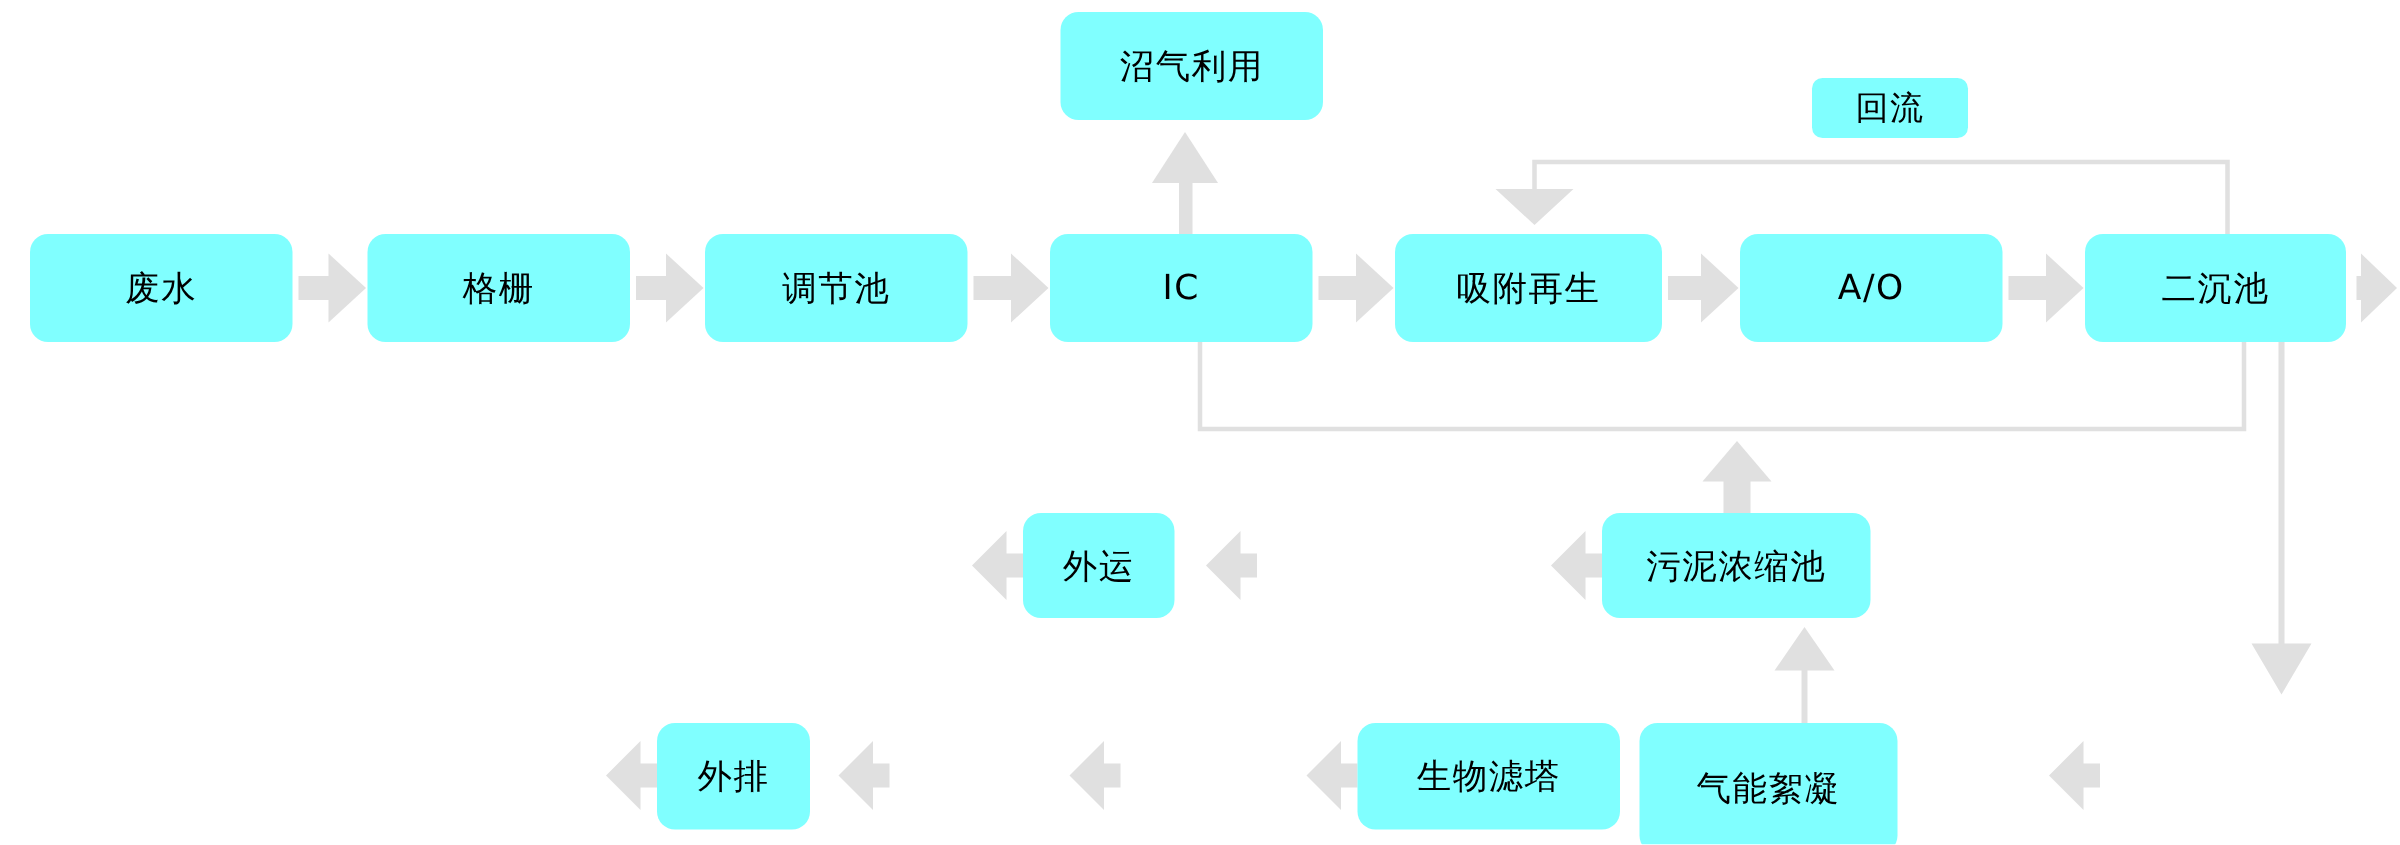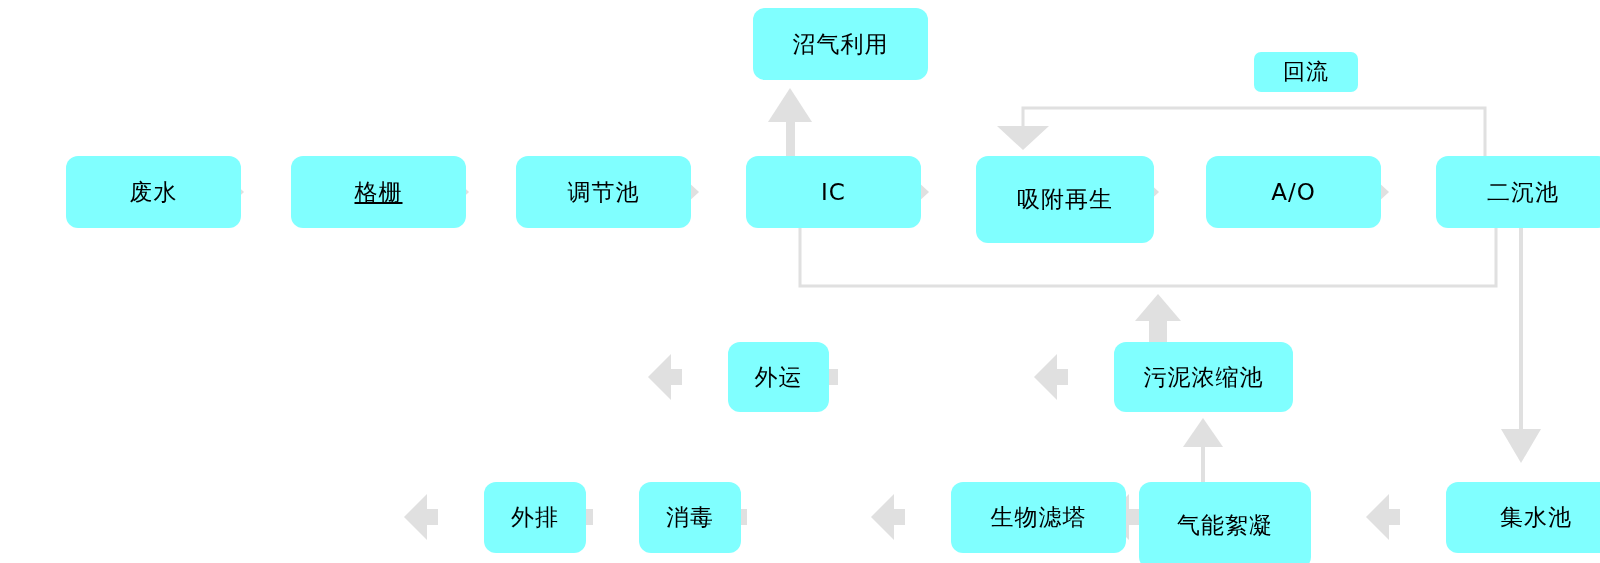--- a/index.html
+++ b/index.html
@@ -36,21 +36,20 @@
     position: absolute;
     display: flex;
     align-items: center;
     justify-content: center;
     background: var(--node-fill, #80ffff);
     border-radius: 12px;
     color: var(--text, #000000);
     font-size: 23px;
     letter-spacing: 1px;
     white-space: nowrap;
-    margin-left: 46px;
   }
   .node.small {
     border-radius: 7px;
     font-size: 22px;
   }
 </style>
 </head>
 <body>
 
 <div class="canvas">
@@ -151,29 +150,27 @@
     <g>
       <polygon points="1366,517 1389,494 1389,540"></polygon>
       <rect x="1388" y="509" width="12" height="16"></rect>
     </g>
   </svg>
 
   <div class="node" style="left:707px; top:8px; width:175px; height:72px;">沼气利用</div>
   <div class="node small" style="left:1208px; top:52px; width:104px; height:40px;">回流</div>
 
   <div class="node" style="left:20px; top:156px; width:175px; height:72px;">废水</div>
-  <div class="node" style="left:245px; top:156px; width:175px; height:72px;text-decoration:underline;">格栅</div>
+  <div class="node" style="left:245px; top:156px; width:175px; height:72px;">格栅</div>
   <div class="node" style="left:470px; top:156px; width:175px; height:72px;">调节池</div>
   <div class="node" style="left:700px; top:156px; width:175px; height:72px;">IC</div>
-  <div class="node" style="left:930px; top:156px; width:178px; height:87px;">吸附再生</div>
+  <div class="node" style="left:930px; top:156px; width:178px; height:72px;">吸附再生</div>
   <div class="node" style="left:1160px; top:156px; width:175px; height:72px;">A/O</div>
   <div class="node" style="left:1390px; top:156px; width:174px; height:72px;">二沉池</div>
 
   <div class="node" style="left:682px; top:342px; width:101px; height:70px;">外运</div>
   <div class="node" style="left:1068px; top:342px; width:179px; height:70px;">污泥浓缩池</div>
 
   <div class="node" style="left:438px; top:482px; width:102px; height:71px;">外排</div>
-  <div class="node" style="left:593px; top:482px; width:102px; height:71px;">消毒</div>
   <div class="node" style="left:905px; top:482px; width:175px; height:71px;">生物滤塔</div>
   <div class="node" style="left:1093px; top:482px; width:172px; height:87px;">气能絮凝</div>
-  <div class="node" style="left:1400px; top:482px; width:180px; height:71px;">集水池</div>
 
 </div>
 
 </body></html>

